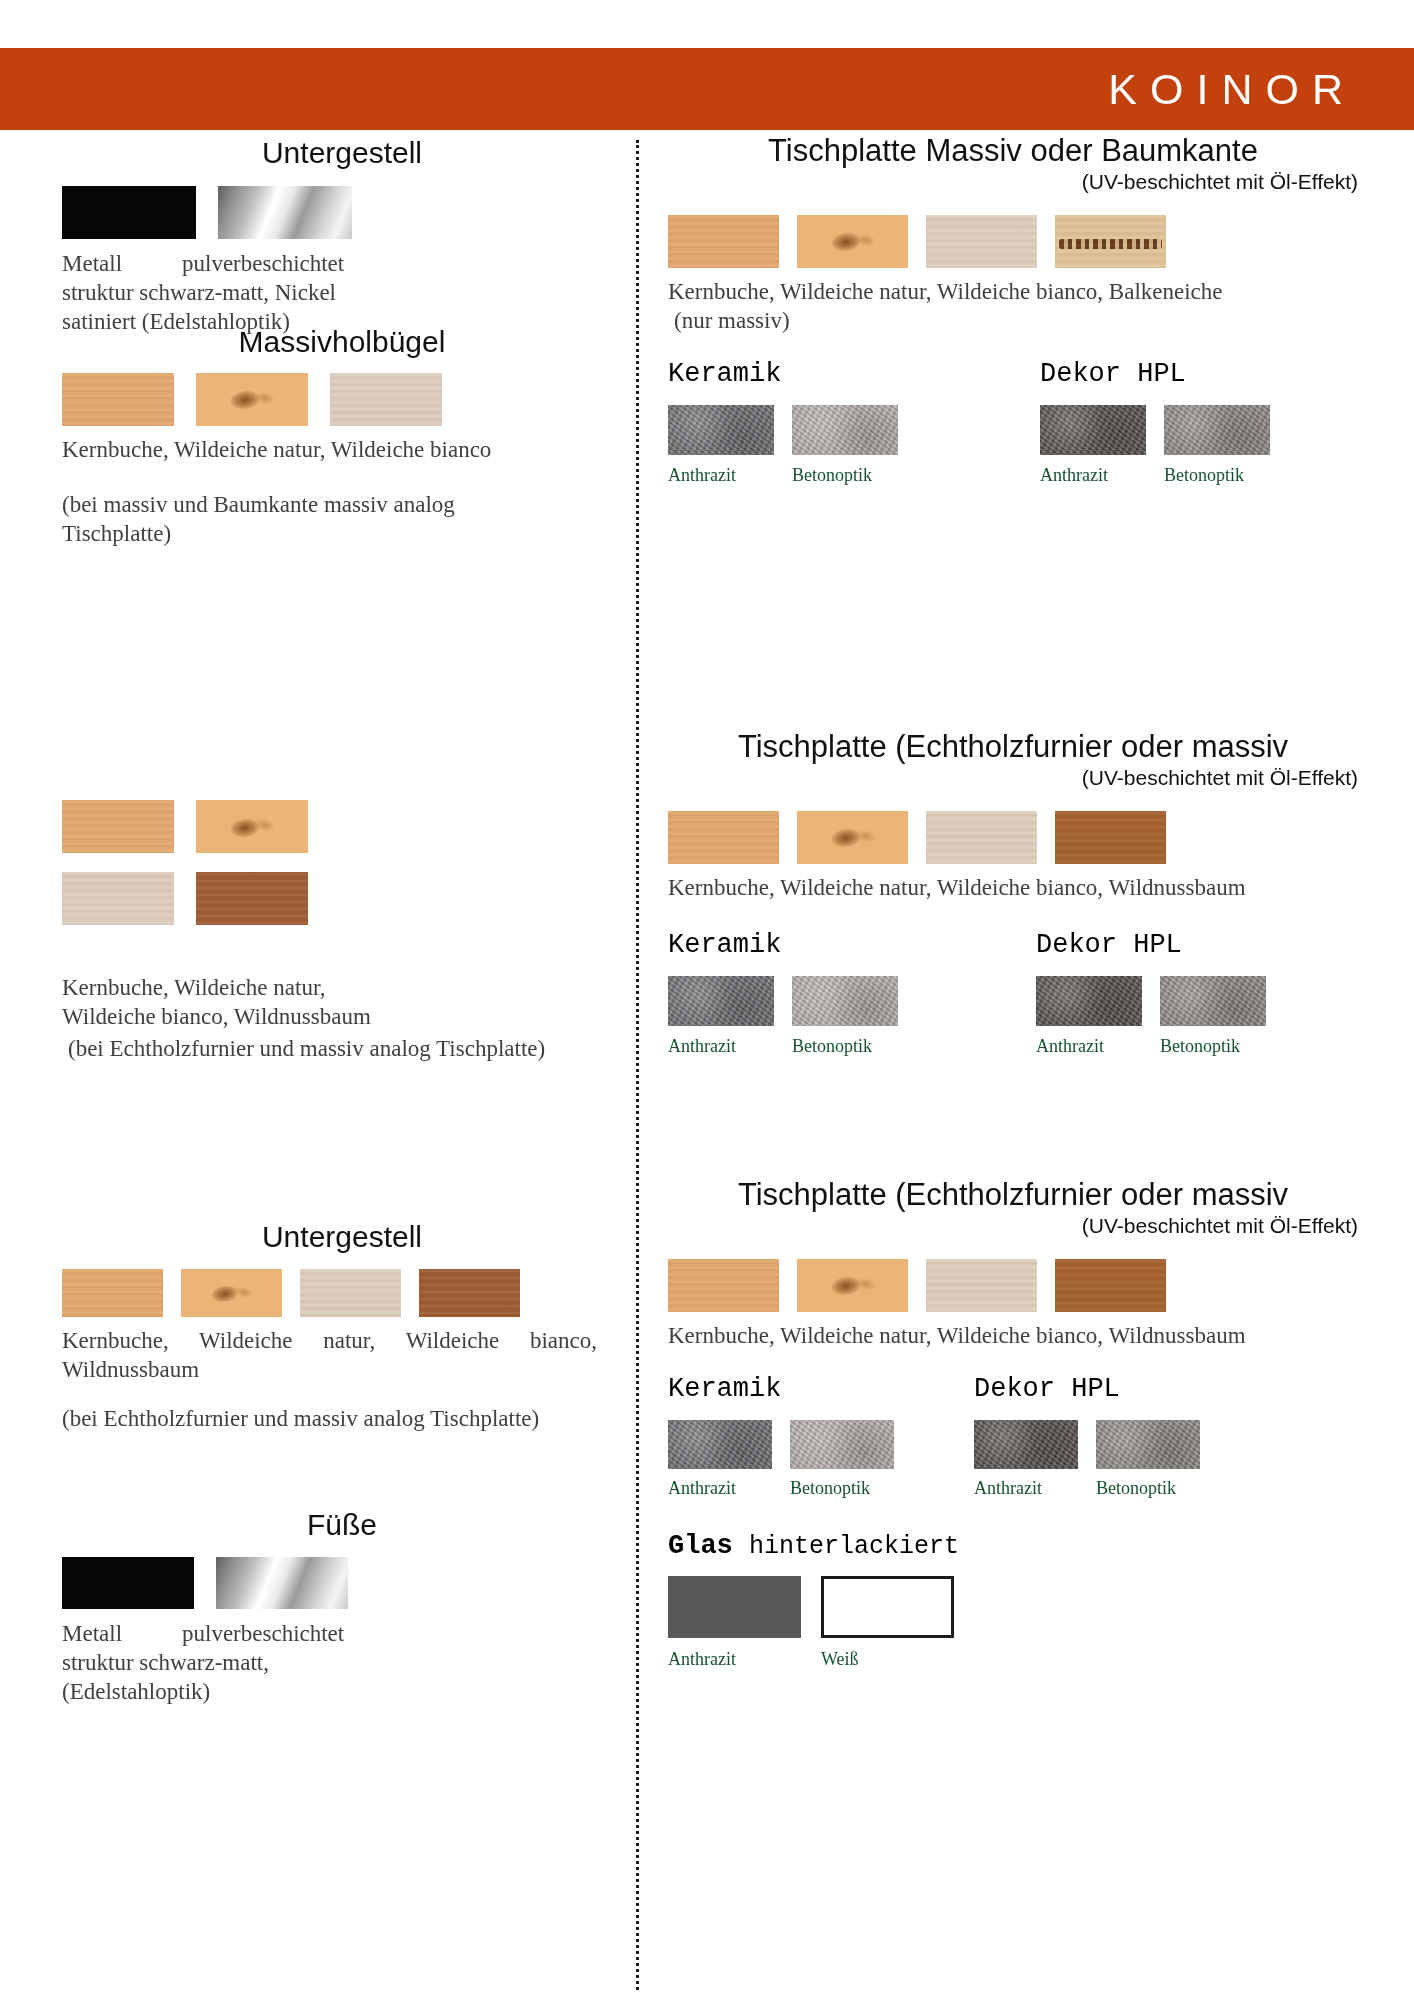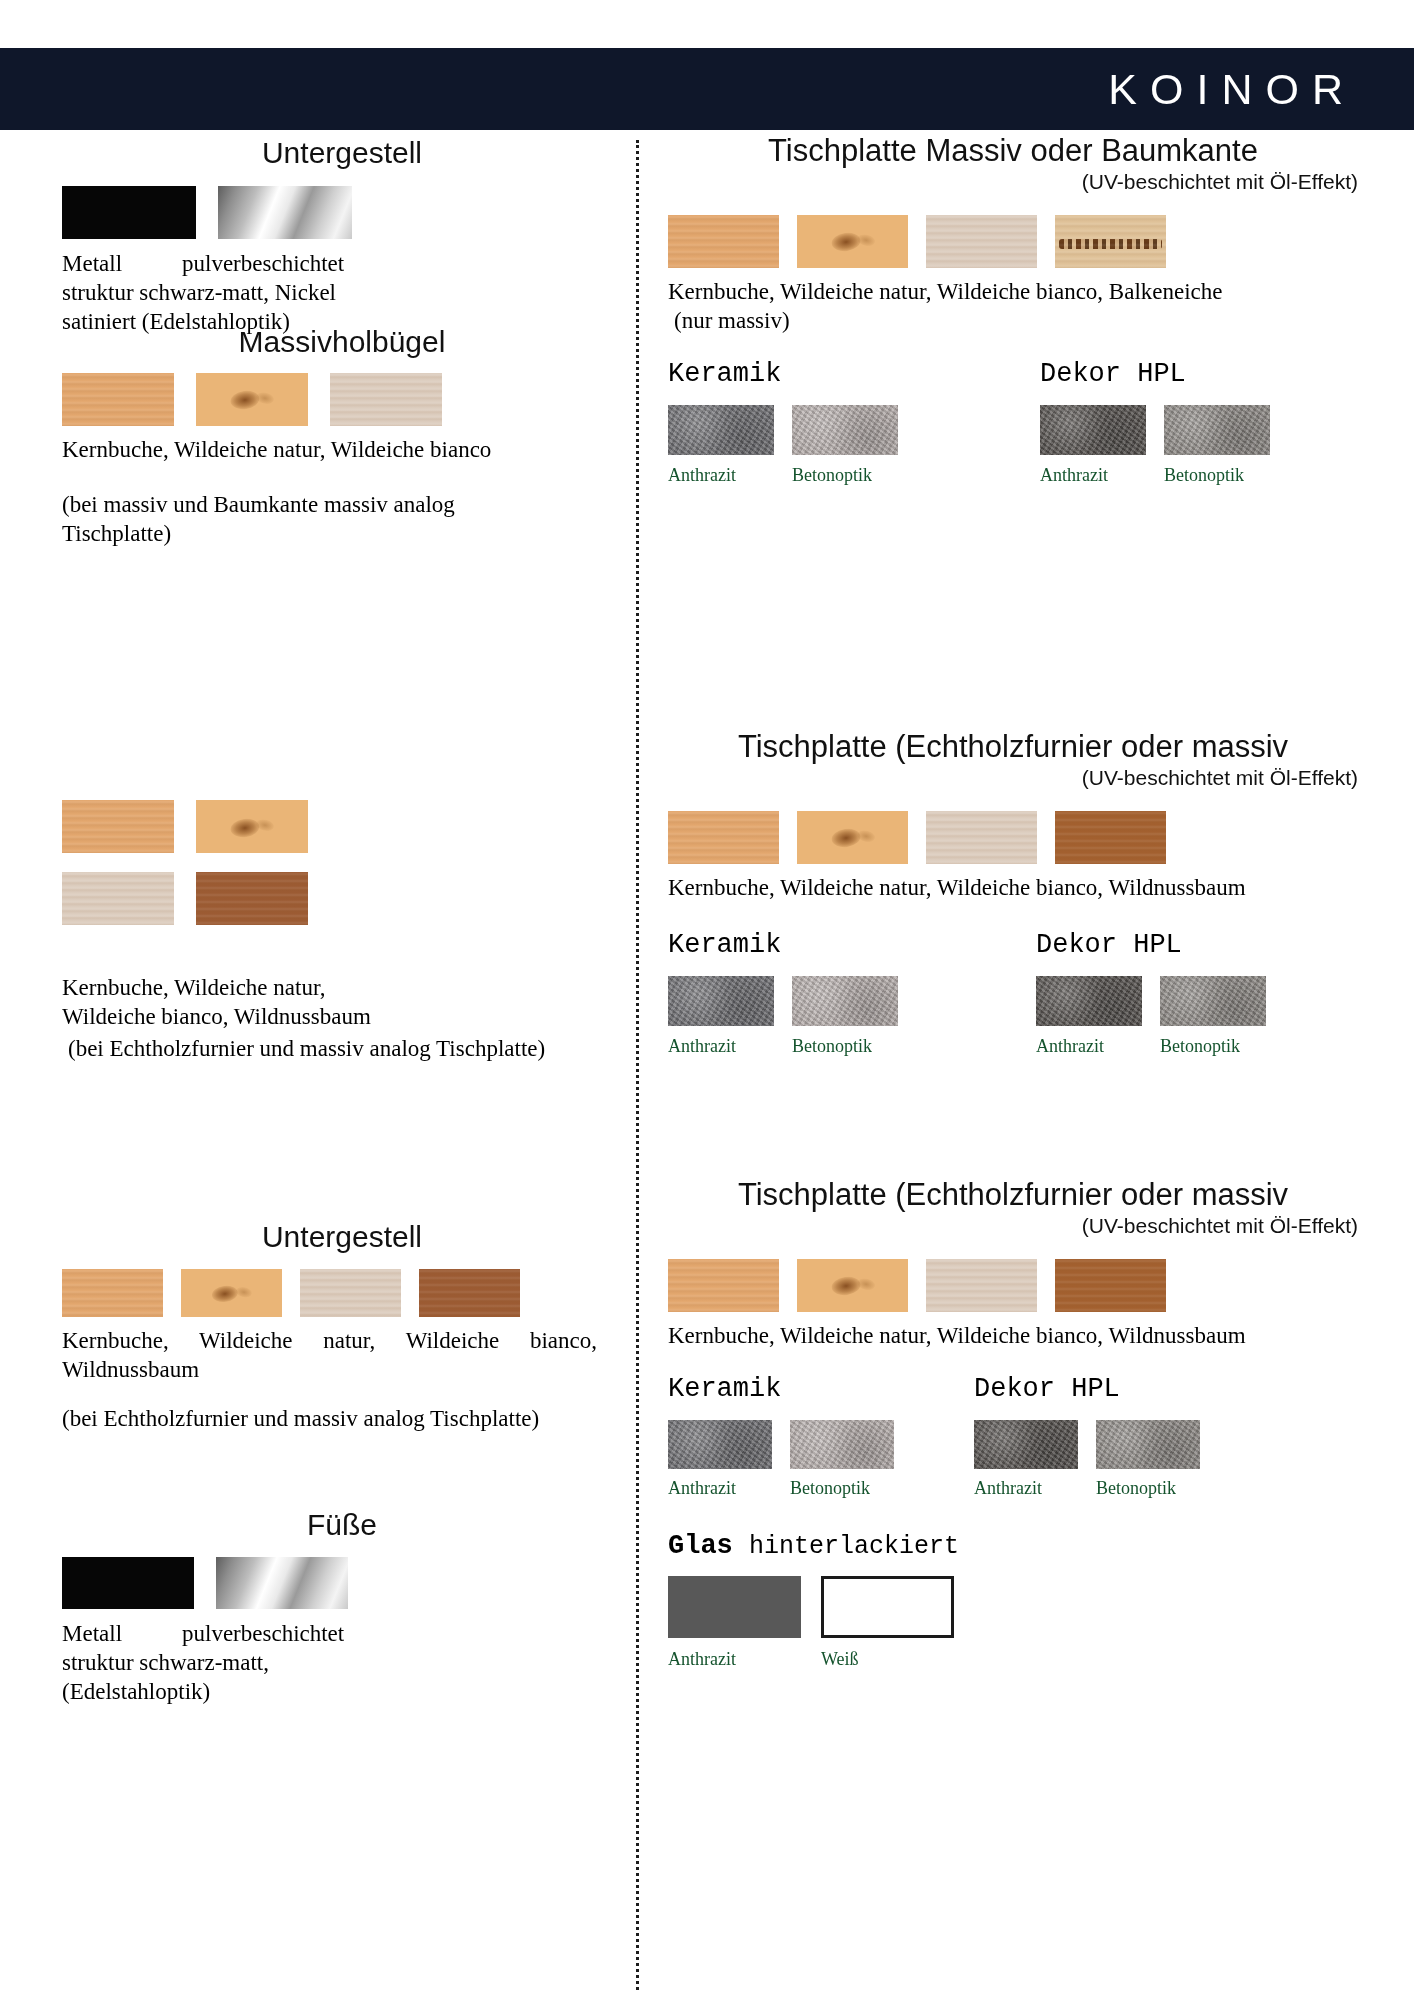--- a/index.html
+++ b/index.html
@@ -9,21 +9,21 @@
     font-family: "Liberation Serif", serif;
     position: relative;
     overflow: hidden;
   }
 
   
   .header-bar {
     position: absolute;
     left: 0; top: 48px;
     width: 1414px; height: 82px;
-    background: #0f172a;
+    background: #c2410c;
   }
   .brand {
     position: absolute;
     right: 58px; top: 50%;
     transform: translateY(-50%);
     color: #ffffff;
     font-family: "Liberation Sans", sans-serif;
     font-size: 43px;
     font-weight: 400;
     letter-spacing: 13px;
@@ -74,21 +74,21 @@
   }
   h3.mini-head {
     font-family: Liberation Mono, monospace;
     font-size: 27px;
     font-weight: 400;
     color: #000000;
   }
   .body-text {
     font-family: "Liberation Serif", serif;
     font-size: 23px;
-    color: #000000;
+    color: #404040;
     line-height: 1.27;
   }
   .body-text.justify { text-align: justify; }
 
   
   .row { display: flex; }
   .sw {
     position: relative;
     overflow: hidden;
     flex: none;

